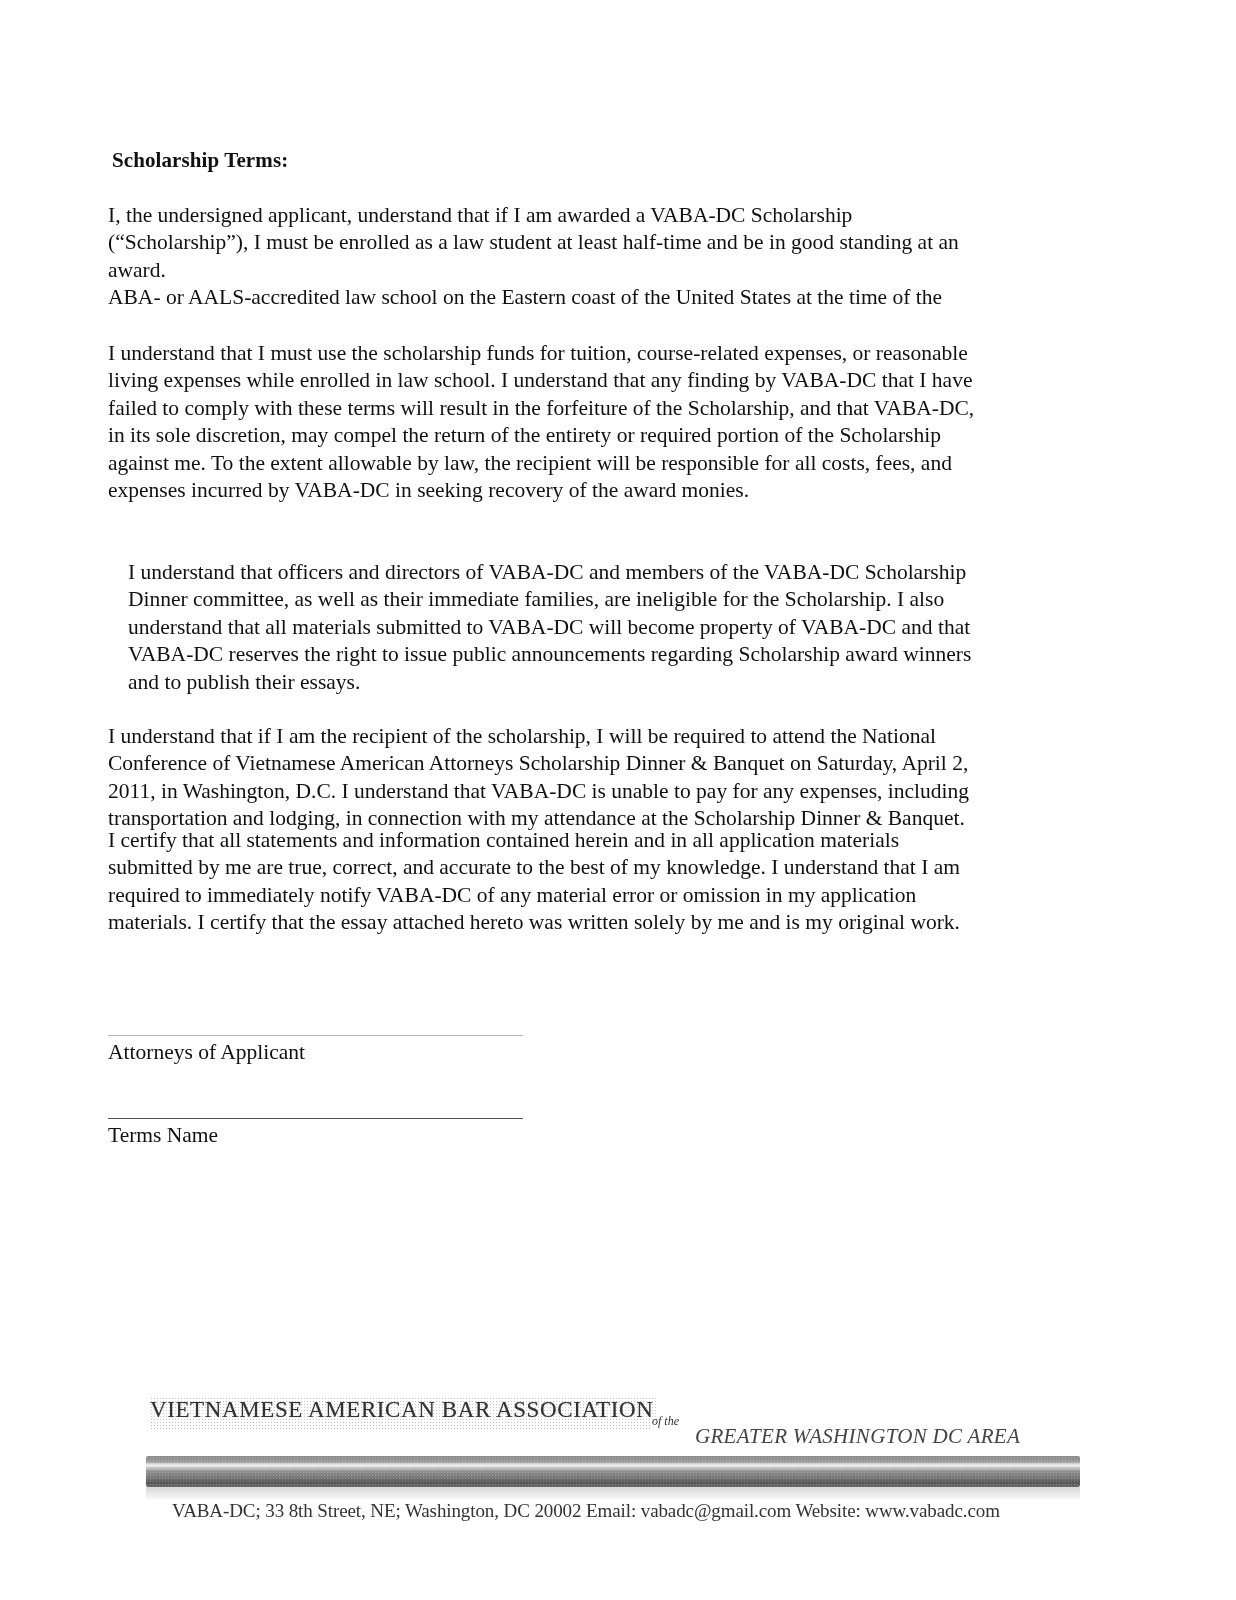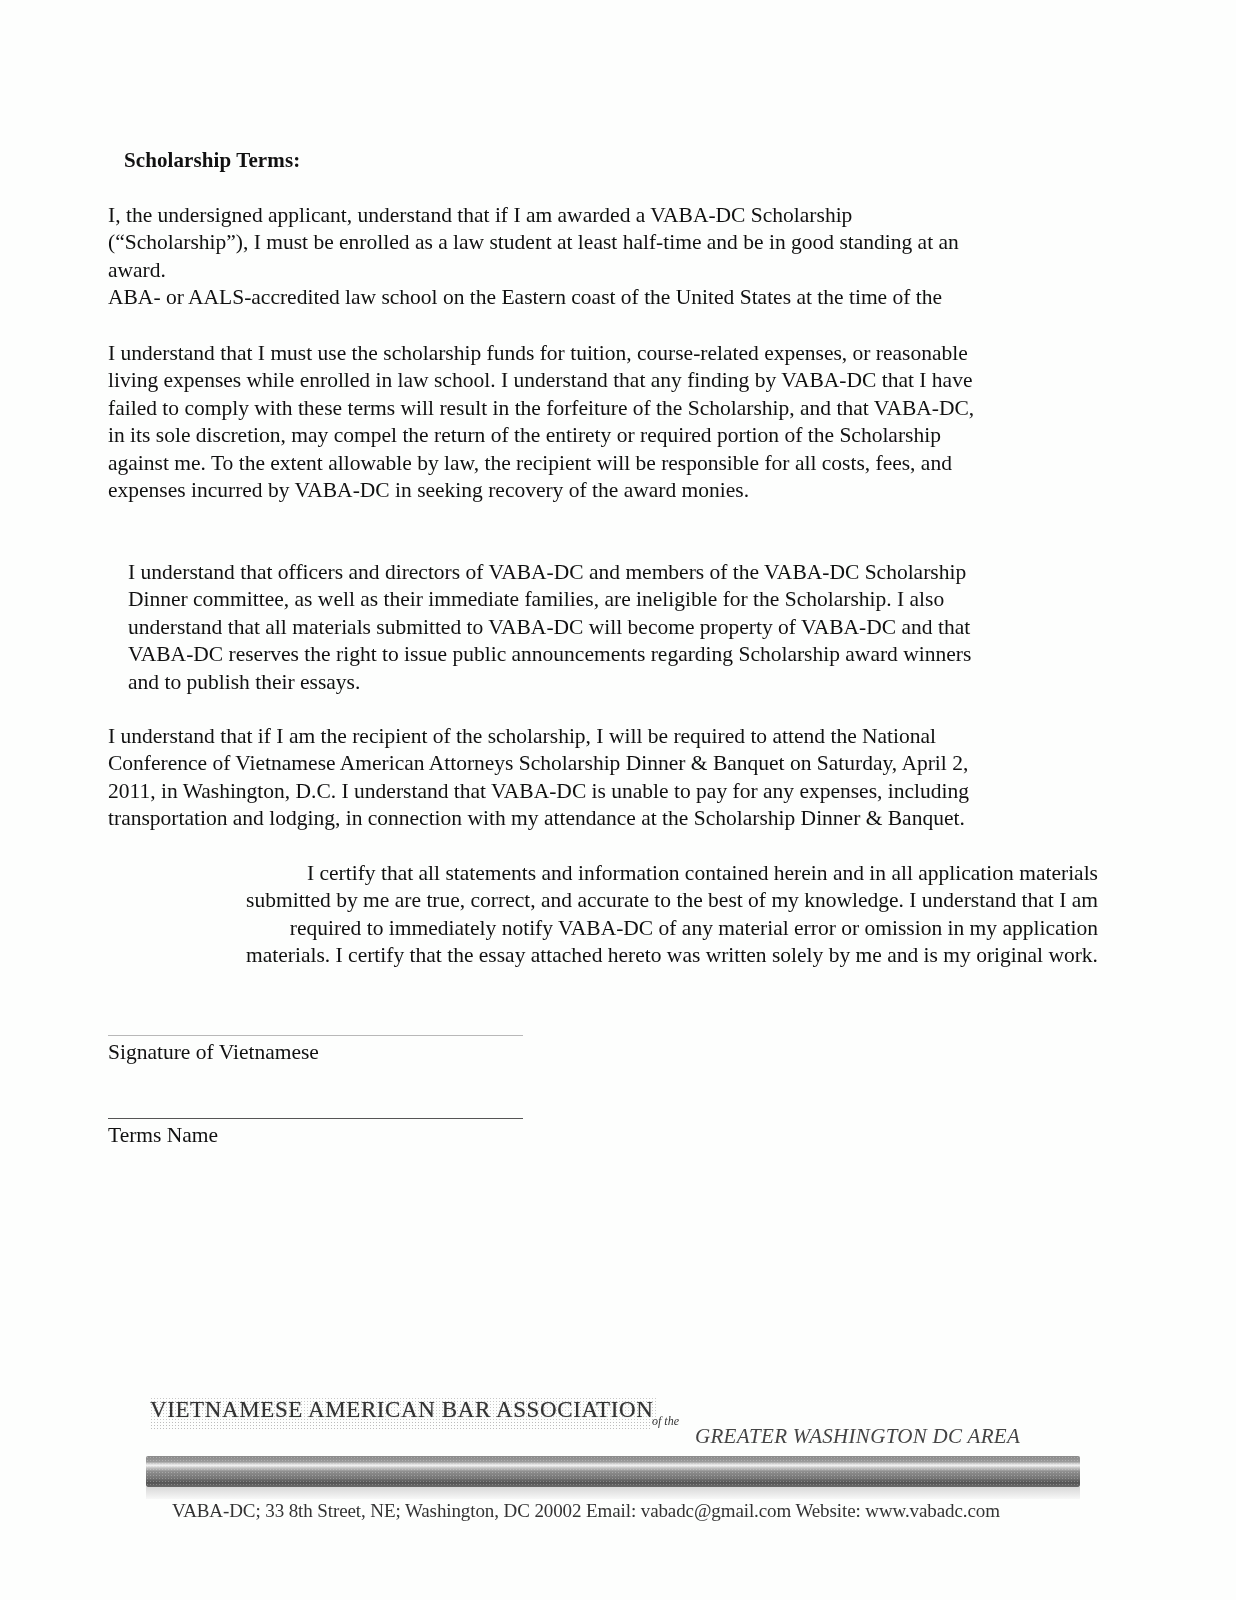--- a/index.html
+++ b/index.html
@@ -16,42 +16,42 @@
     color: #111111;
   }
   .page {
     position: absolute;
     left: 0; top: 0;
     width: 1236px; height: 1600px;
     background: #fdfefd;
   }
   .heading {
     position: absolute;
-    left: 124px;
+    left: 112px;
     top: 148px;
     font-size: 21px;
     font-weight: bold;
     letter-spacing: 0.1px;
   }
   .para {
     position: absolute;
     left: 108px;
     width: 990px;
     font-size: 21.5px;
     line-height: 27.4px;
   }
   .para .line {
     display: block;
     white-space: nowrap;
   }
   #p1 { top: 202px; }
   #p2 { top: 340px; }
   #p3 { top: 559px; margin-left: 20px; }
   #p4 { top: 723px; }
-  #p5 { top: 860px; text-align: right; }
+  #p5 { top: 827px; }
 
   .sig-block {
     position: absolute;
     left: 108px;
     width: 415px;
   }
   .sig-line {
     height: 0;
     border-top: 1.5px solid #555555;
     width: 415px;
@@ -185,21 +185,21 @@
 
   <div class="para" id="p5">
     <span class="line">I certify that all statements and information contained herein and in all application materials</span>
     <span class="line">submitted by me are true, correct, and accurate to the best of my knowledge.  I understand that I am</span>
     <span class="line">required to immediately notify VABA-DC of any material error or omission in my application</span>
     <span class="line">materials.  I certify that the essay attached hereto was written solely by me and is my original work.</span>
   </div>
 
   <div class="sig-block" id="sig1">
     <div class="sig-line light"></div>
-    <div class="sig-label">Signature of Vietnamese</div>
+    <div class="sig-label">Attorneys of Applicant</div>
   </div>
 
   <div class="sig-block" id="sig2">
     <div class="sig-line"></div>
     <div class="sig-label">Terms Name</div>
   </div>
 
 
   <div class="lh-main">VIETNAMESE AMERICAN BAR ASSOCIATION</div>
   <div class="lh-dots"></div>

